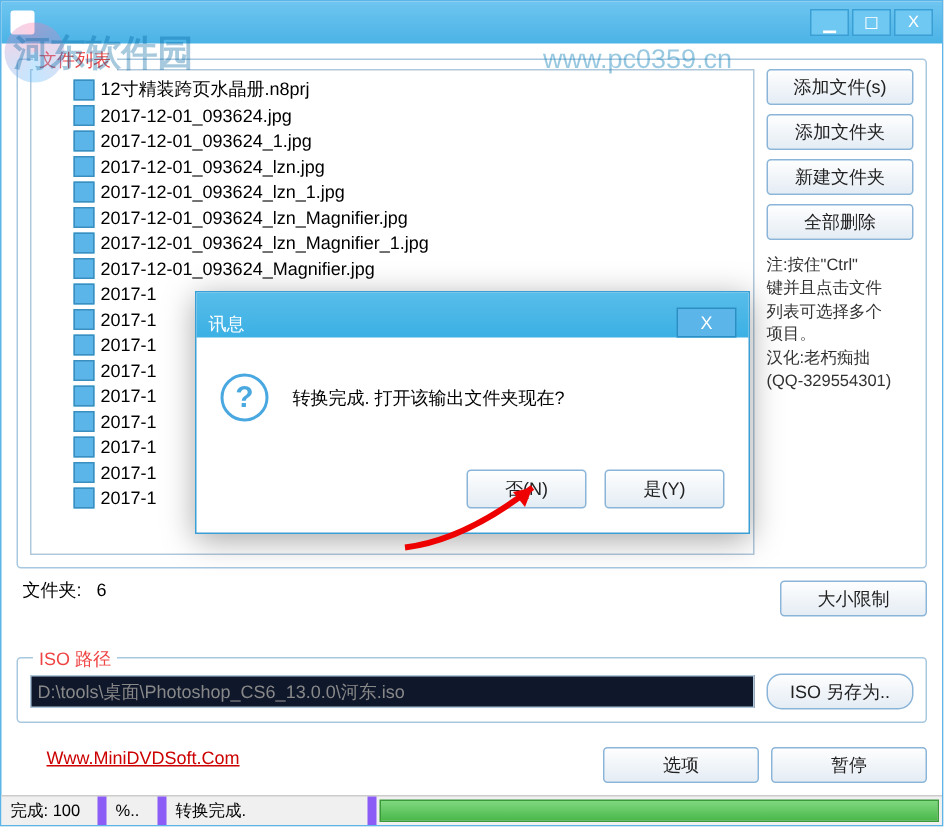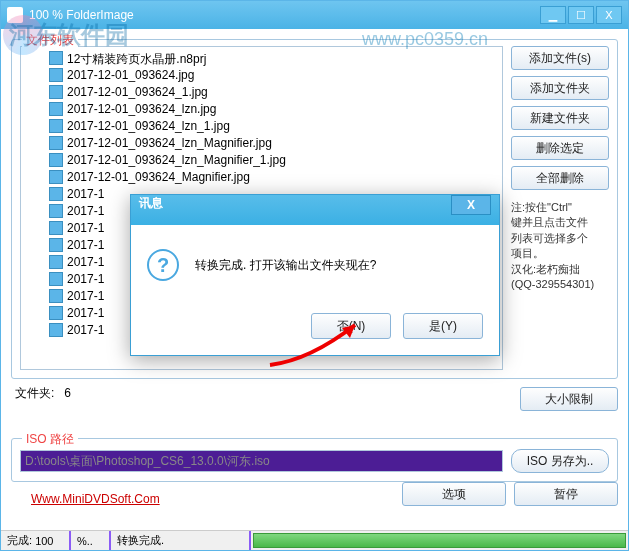--- a/index.html
+++ b/index.html
@@ -14,63 +14,62 @@
 
 .watermark { position: absolute; top: 18px; left: 8px; font-size: 24px; font-weight: bold; color: rgba(0,100,160,0.35); z-index: 50; pointer-events:none; }
 .watermark-url { position: absolute; top: 28px; right: 140px; font-size: 18px; color: rgba(0,120,180,0.4); z-index:50; pointer-events:none;}
 .wm-logo { position:absolute; top:14px; left:2px; width:40px;height:40px; border-radius:50%; background: conic-gradient(#f7a, #5bf, #f7a); opacity:.35; z-index:49;}
 
 .content { position: absolute; top: 38px; left: 10px; right: 10px; bottom: 10px; }
 
 .filelist-group { border: 1px solid #a8c8e0; border-radius: 3px; padding: 6px 8px 8px; position: relative; height: 340px; display:flex; gap:8px;}
 .group-label { position: absolute; top: -8px; left: 10px; background: #fff; padding: 0 4px; font-size: 12px; color: #ef4444; }
 .file-tree { flex:1; border: 1px solid #b0c8dc; background: #fff; overflow: hidden; font-size: 12px; padding: 4px 0; }
-.tree-row { display:flex; height: 17px; padding-left: 28px; white-space:nowrap;}
+.tree-row { display:flex; align-items:center; height: 17px; padding-left: 28px; white-space:nowrap;}
 .tree-icon { width:14px; height:14px; margin-right:4px; background:#5bb5e8; border:1px solid #3a8fc0; display:inline-block; flex-shrink:0;}
 
 .side-buttons { width: 98px; display:flex; flex-direction:column; gap:6px; }
 .btn { height: 24px; background: linear-gradient(#fefefe,#e4ecf4); border:1px solid #8ab4d8; border-radius:3px; font-size:12px; color:#222; cursor:pointer; display:flex;align-items:center;justify-content:center;}
 
 .hint { font-size: 11px; color: #333; line-height: 1.4; margin-top: 4px; }
 
 .folder-count { font-size:12px; margin-top:6px; padding-left:4px;}
 .size-limit-btn { position:absolute; right:0; top:348px; width:98px;}
 
 .iso-group { border: 1px solid #a8c8e0; border-radius:3px; padding: 10px 8px 8px; margin-top: 36px; position:relative; display:flex; gap:8px; align-items:center;}
-.iso-input { flex:1; height:22px; border:1px solid #b0c8dc; background:#4c1d95; font-size:12px; padding:0 4px; color:#888;}
+.iso-input { flex:1; height:22px; border:1px solid #b0c8dc; background:#0f172a; font-size:12px; padding:0 4px; color:#888;}
 .iso-btn { width:98px;border-radius:10px; }
 
-.link-row { display:flex; align-items:flex-end; }
+.link-row { margin-top: 16px; display:flex; align-items:flex-start; }
 .link { color:#c00; font-size:12px; text-decoration:underline; flex:1; padding-left:20px;}
 .link-row .btn { width:104px; margin-left:8px;}
 
 .statusbar { position:absolute; bottom:0; left:0; right:0; height:20px; background:#f0f0f0; border-top:1px solid #ccc; display:flex; font-size:11px;}
-.status-cell { border-right:2px solid #8b5cf6; padding:2px 6px; display:flex; align-items:center;}
+.status-cell { border-right:6px solid #8b5cf6; padding:2px 6px; display:flex; align-items:center;}
 .progress { flex:1; background: linear-gradient(#7fd87f,#4ab84a); margin:2px; border:1px solid #3a9a3a;}
 
 
 .modal { position:absolute; top:194px; left:130px; width:370px; background:#fff; border:1px solid #3a9fd4; box-shadow: 0 4px 20px rgba(0,0,0,.35); z-index:100;}
-.modal-title { height:30px; background: linear-gradient(#58bdea,#3bb0e4); display:flex; align-items:flex-start; padding:0 8px; color:#fff; font-size:12px;font-weight:bold;}
+.modal-title { height:30px; background: linear-gradient(#58bdea,#3bb0e4); display:flex; align-items:flex-end; padding:0 8px; color:#fff; font-size:12px;}
 .modal-title .spacer{flex:1;}
 .modal-close { width:40px; height:20px; background:#5bb5e8; border:1px solid #2a8fc4; color:#fff; display:flex;align-items:center;justify-content:center; cursor:pointer;}
 .modal-body { padding: 24px 16px; display:flex; gap:16px; align-items:center; font-size:12px;}
 .info-icon { width:32px; height:32px; border-radius:50%; border:2px solid #4aa8e0; color:#4aa8e0; display:flex;align-items:center;justify-content:center; font-size:20px; font-weight:bold; flex-shrink:0;}
 .modal-footer { padding: 8px 16px 16px; display:flex; justify-content:flex-end; gap:12px;}
 .modal-footer .btn { width:80px; height:26px;}
 
 .arrow { position:absolute; top:310px; left:260px; z-index:200; pointer-events:none;}
 .arrow svg { width:120px; height:60px;}
 </style>
 </head>
 <body>
 
 <div class="main-window">
   <div class="titlebar">
     <span class="title-icon"></span>
-    <span>100 %   FolderImage</span>
     <span class="spacer"></span>
     <div class="winbtn">▁</div>
     <div class="winbtn">☐</div>
     <div class="winbtn close">X</div>
   </div>
 
   <div class="wm-logo"></div>
   <div class="watermark">河东软件园</div>
   <div class="watermark-url">www.pc0359.cn</div>
 
@@ -144,21 +143,20 @@
           </div>
           <div class="tree-row">
             <span class="tree-icon"></span>
             <span>2017-1</span>
           </div>
         </div>
       <div class="side-buttons">
         <button class="btn">添加文件(s)</button>
         <button class="btn">添加文件夹</button>
         <button class="btn">新建文件夹</button>
-        <button class="btn">删除选定</button>
         <button class="btn">全部删除</button>
         <div class="hint">
           <span>注:按住"Ctrl"</span><br>
           <span>键并且点击文件</span><br>
           <span>列表可选择多个</span><br>
           <span>项目。</span><br>
           <span>汉化:老朽痴拙</span><br>
           <span>(QQ-329554301)</span>
         </div>
       </div>

